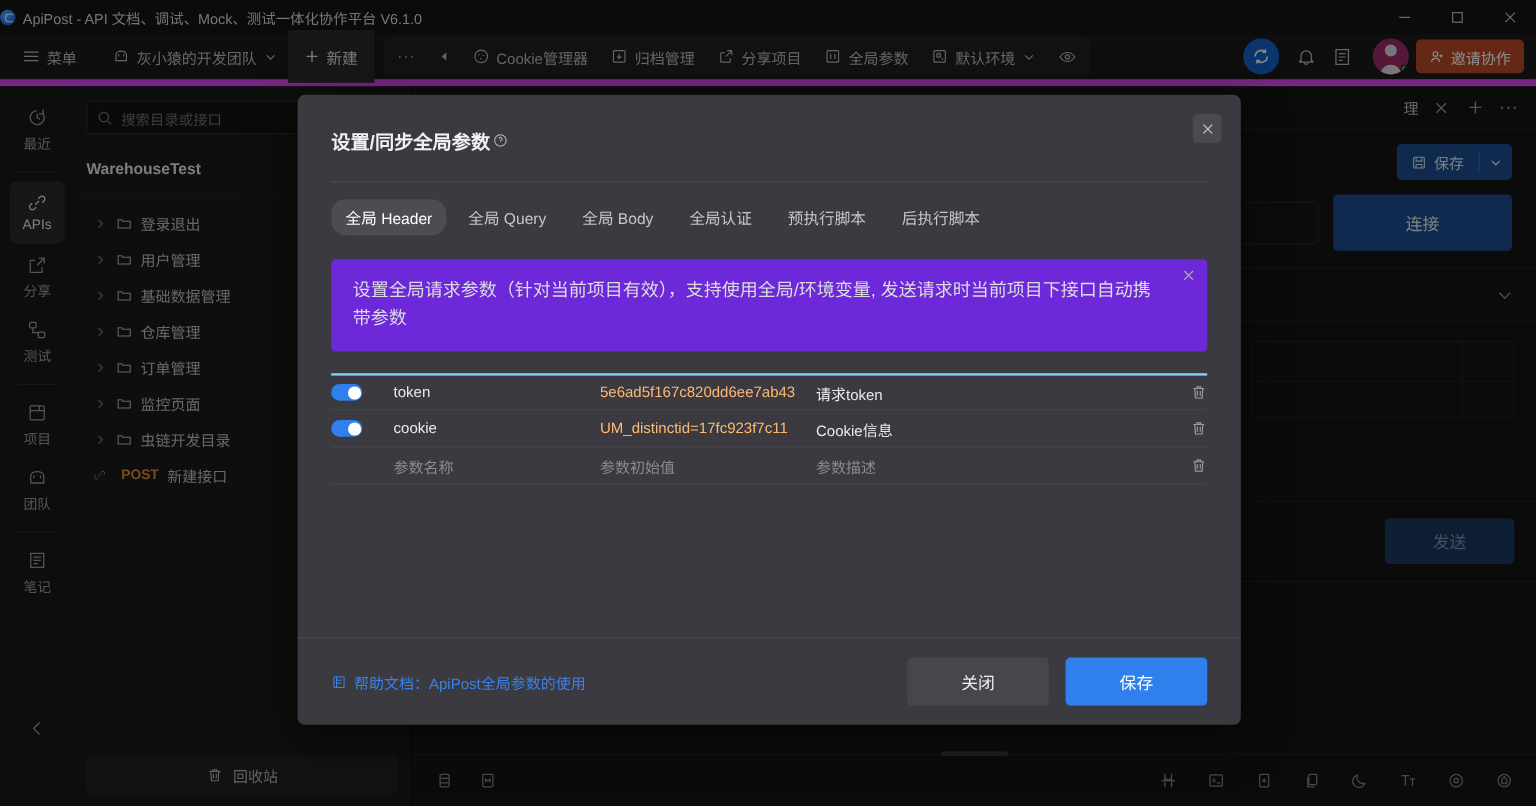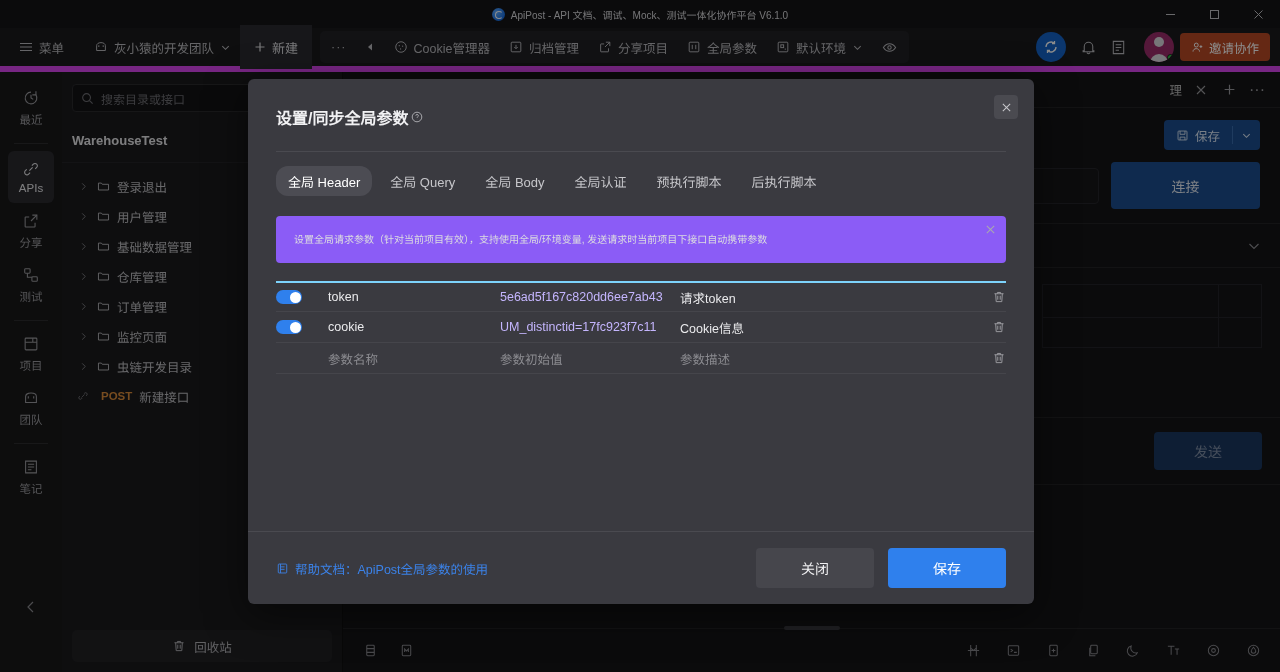--- a/index.html
+++ b/index.html
@@ -14,22 +14,22 @@
   }
   #app { position: relative; width: 1280px; height: 672px; }
 
   
   .titlebar {
     position: absolute; top: 0; left: 0; width: 1280px; height: 28px;
     background: #141416; display: flex; align-items: center;
   }
   .titlebar .tb-center {
     position: absolute; left: 0; right: 0; height: 28px;
-    display: flex; align-items: center; justify-content: center; gap: 6px;
-    font-size: 10px; color: #d6d6d9; pointer-events: none;
+    display: flex; align-items: center; gap: 6px;
+    font-size: 12px; color: #d6d6d9; pointer-events: none;
   }
   .tb-logo {
     width: 13px; height: 13px; border-radius: 50%;
     background: radial-gradient(circle at 35% 35%, #5aa9ff 0%, #1a6fe0 70%, #1259bd 100%);
     position: relative; flex: none;
   }
   .tb-logo::after {
     content: ""; position: absolute; left: 3.5px; top: 3.5px;
     width: 6px; height: 6px; border-radius: 50%;
     border: 1.4px solid #fff; border-right-color: transparent;
@@ -228,42 +228,42 @@
     align-items: center; justify-content: center; color: #c8c8cc; font-size: 13px;
   }
   .modal-hr { height: 1px; background: #4a4a50; margin: 22px 28px 0 28px; }
   .tabs { display: flex; gap: 6px; padding: 14px 28px 0 28px; }
   .tab {
     height: 30px; padding: 0 12px; border-radius: 12px; display: flex;
     align-items: center; font-size: 13px; color: #c6c6ca; justify-content: flex-end;
   }
   .tab.active { background: #4c4c53; color: #fff; }
   .banner {
-    position: relative; margin: 20px 28px 0 28px; background: #8b5cf6;
-    border-radius: 4px; padding: 16px 34px 16px 18px; font-size: 10px;
+    position: relative; margin: 20px 28px 0 28px; background: #6d28d9;
+    border-radius: 4px; padding: 16px 34px 16px 18px; font-size: 15px;
     color: #dcdce0; line-height: 1.5;
   }
   .banner-x { position: absolute; right: 10px; top: 8px; color: #a9a9ae; font-size: 13px; }
   .param-table { margin: 18px 28px 0 28px; }
   .param-row {
     display: flex; align-items: center; height: 31px;
     border-bottom: 1px solid #45454b;
   }
   .param-row:first-child { border-top: 2px solid #7dd3fc; }
   .cell-toggle { width: 52px; display: flex; align-items: center; }
   .switch {
     width: 26px; height: 14px; border-radius: 7px; background: #2f80ed;
     position: relative; flex: none;
   }
   .switch::after {
     content: ""; position: absolute; right: 1.5px; top: 1.5px;
     width: 11px; height: 11px; border-radius: 50%; background: #fff;
   }
   .cell-name { width: 172px; font-size: 12.5px; color: #eaeaec; }
-  .cell-value { width: 180px; font-size: 12.5px; color: #c4b5fd; }
+  .cell-value { width: 180px; font-size: 12.5px; color: #fdba74; }
   .cell-desc { flex: 1; font-size: 12.5px; color: #eaeaec; }
   .cell-del { width: 30px; display: flex; justify-content: flex-end; color: #9c9ca1; }
   .ph { color: #8b8b90; }
   .modal-foot {
     margin-top: auto; border-top: 1px solid #4a4a50; padding: 16px 28px;
     display: flex; align-items: center;
   }
   .help-link { display: flex; align-items: center; gap: 6px; font-size: 12.5px; color: #3b82e8; }
   .foot-btns { margin-left: auto; display: flex; gap: 14px; }
   .btn {

